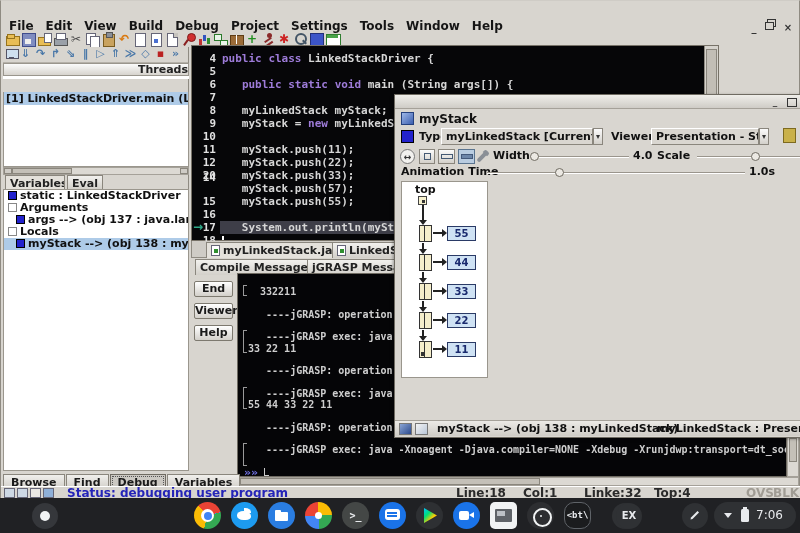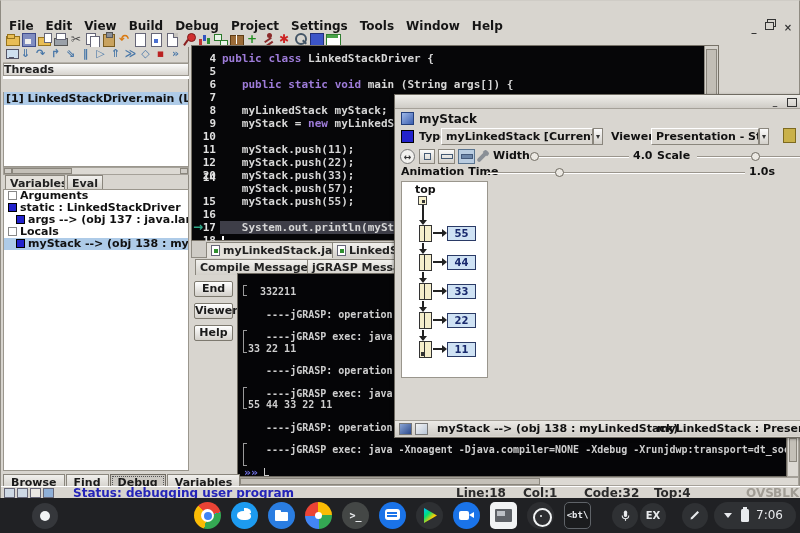--- a/index.html
+++ b/index.html
@@ -45,21 +45,21 @@
 .t-runman:before{content:"";position:absolute;left:6px;top:1px;width:5px;height:5px;border-radius:50%;background:#8a2a2a}
 .t-runman:after{content:"";position:absolute;left:3px;top:7px;width:8px;height:2px;background:#8a2a2a;transform:rotate(-35deg);box-shadow:-1px 4px 0 #8a2a2a}
 .t-mag:before{content:"";position:absolute;left:2px;top:1px;width:8px;height:8px;border:2px solid #456;border-radius:50%}
 .t-mag:after{content:"";position:absolute;left:9px;top:9px;width:5px;height:2px;background:#456;transform:rotate(45deg)}
 .t-bluesq:before{content:"";position:absolute;left:1px;top:1px;width:12px;height:12px;background:#3c55c8;border:1px solid #22307a}
 .t-wb:before{content:"";position:absolute;left:1px;top:2px;width:13px;height:11px;background:#fff;border:1px solid #2f7d2f}
 .t-wb:after{content:"";position:absolute;left:2px;top:3px;width:11px;height:3px;background:#4aa34a}
 .t-mon:before{content:"";position:absolute;left:2px;top:2px;width:11px;height:8px;border:1px solid #556;background:#cfe0ef}
 .t-mon:after{content:"";position:absolute;left:5px;top:10px;width:5px;height:2px;background:#556}
 
-.hdr{background:linear-gradient(#fbfbfb,#d7d4ce);border:1px solid #9a968d;font:bold 11px/11px "DejaVu Sans",sans-serif;text-align:left;color:#222}
+.hdr{background:linear-gradient(#fbfbfb,#d7d4ce);border:1px solid #9a968d;font:bold 11px/11px "DejaVu Sans",sans-serif;text-align:right;color:#222}
 .btn{background:linear-gradient(#ffffff,#d3d0ca);border:1px solid #7d796f;border-radius:2px;font:bold 11px/14px "DejaVu Sans",sans-serif;text-align:center;color:#1a1a1a}
 .tab{position:absolute;top:0;height:100%;background:linear-gradient(#f2f1ee,#d3d0ca);border:1px solid #8a867d;border-bottom:none;font:bold 11px "DejaVu Sans",sans-serif;text-align:center;color:#222;padding:1px 4px 0;white-space:nowrap;overflow:hidden}
 .tab.on{background:#e4e1db}
 
 #leftpane{position:absolute;left:2px;top:46px;width:186px;height:424px;background:#d8d5cf;border-right:1px solid #8f8b82}
 #dbgbar{position:absolute;left:0;top:0;width:100%;height:16px;white-space:nowrap;background:#d8d5cf;border-bottom:1px solid #b5b1a9}
 #dbgbar .tb{width:14px;height:14px}
 #dbgbar .glyph{font-size:11px;line-height:14px;color:#4a78a8}
 #threads-hdr{left:0;top:16px;width:186px;height:13px}
 #threads-body{left:0;top:29px;width:186px;height:3px;background:#fff}
@@ -102,21 +102,21 @@
 .cbracket{position:absolute;left:5px;width:4px;border-left:1px solid #9a9a9a;border-top:1px solid #9a9a9a;border-bottom:1px solid #9a9a9a}
 #prompt{position:absolute;left:6px;font:bold 11px/11px "DejaVu Sans",sans-serif;color:#7070e0}
 #prompt .pcaret{display:inline-block;width:5px;height:8px;border-left:1px solid #ccc;border-bottom:1px solid #ccc;margin-left:6px}
 #con-vscroll{position:absolute;left:786px;top:272px;width:12px;height:204px;background:#dcd9d3;border:1px solid #a5a199}
 #con-vscroll .sb-thumb{position:absolute;left:1px;bottom:14px;width:8px;height:24px;background:#c4c0b8;border:1px solid #8a867d}
 #con-hscroll{position:absolute;left:236px;top:476px;width:562px;height:9px;background:#dcd9d3;border:1px solid #a5a199}
 #con-hscroll .sb-thumb{position:absolute;left:2px;top:0;width:300px;height:7px;background:#c4c0b8;border:1px solid #8a867d}
 
 #statusbar{position:absolute;left:0;top:485px;width:800px;height:13px;background:#d8d5cf;border-top:1px solid #fff}
 .st-ico{position:absolute;top:1px;width:11px;height:10px;border:1px solid #667;background:#cdd8e4}
-#status-text{position:absolute;left:72px;top:0;font:bold 12px/13px "DejaVu Sans",sans-serif;color:#2424b8}
+#status-text{position:absolute;left:66px;top:0;font:bold 12px/13px "DejaVu Sans",sans-serif;color:#2424b8}
 .st-right{position:absolute;top:0;font:bold 12px/13px "DejaVu Sans",sans-serif;color:#2a2a2a}
 .st-dim{color:#a09c94}
 
 #viewer{position:absolute;left:394px;top:94px;width:410px;height:344px;background:#d9d6d0;border:1px solid #6f6b62;box-shadow:-1px 1px 3px rgba(0,0,0,.35);z-index:10}
 #vw-title{position:absolute;left:0;top:0;right:0;height:14px;background:linear-gradient(#efeeea,#cfccc6);border-bottom:1px solid #a5a199}
 .vwc{position:absolute;top:2px;width:12px;height:10px;text-align:center;font:bold 9px/10px "DejaVu Sans",sans-serif;color:#333}
 .vwc-max:before{content:"";position:absolute;left:2px;top:1px;width:8px;height:7px;border:1px solid #333}
 #vw-nameicon{position:absolute;left:6px;top:17px;width:13px;height:13px;background:linear-gradient(135deg,#9db7e8,#3c5fb0);border:1px solid #24407e}
 #vw-name-lbl{position:absolute;left:24px;top:17px;font:bold 12px/14px "DejaVu Sans",sans-serif;color:#111}
 .vw-lbl{position:absolute;font:bold 11px/16px "DejaVu Sans",sans-serif;color:#111}
@@ -174,21 +174,21 @@
 .i-play:before{content:"";position:absolute;left:8px;top:6px;width:13px;height:15px;background:linear-gradient(135deg,#00c4ff 0%,#00e076 35%,#ffce00 65%,#ff3a44 100%);clip-path:polygon(0 0,0 100%,100% 50%)}
 .i-duo{background:#1a73e8}
 .i-duo:before{content:"";position:absolute;left:6px;top:9px;width:10px;height:9px;border-radius:2px;background:#fff}
 .i-duo:after{content:"";position:absolute;left:16px;top:10px;width:0;height:0;border-top:3.5px solid transparent;border-bottom:3.5px solid transparent;border-right:5px solid #fff}
 .i-screenshot{border-radius:5px;background:#f1f3f4}
 .i-screenshot:before{content:"";position:absolute;left:5px;top:7px;width:17px;height:13px;background:#5f6368;border-radius:1px}
 .i-screenshot:after{content:"";position:absolute;left:7px;top:9px;width:8px;height:5px;background:#bdc1c6}
 .i-watch{background:#2d2e31}
 .i-watch:before{content:"";position:absolute;left:6px;top:6px;width:15px;height:15px;border-radius:50%;border:2px solid #f1f3f4}
 .i-watch:after{content:"";position:absolute;left:12.5px;top:12.5px;width:2px;height:2px;background:#f1f3f4;border-radius:50%}
-.i-crosh{border-radius:5px;background:#1b1c1e;border:1px solid #5f6368}
+.i-crosh{border-radius:10px;background:#1b1c1e;border:1px solid #5f6368}
 .i-crosh .tglyph{position:absolute;left:0;top:0;width:100%;text-align:center;font:bold 9px/25px "DejaVu Sans Mono",monospace;color:#e8eaed}
 .pill{position:absolute;top:5px;width:26px;height:26px;border-radius:50%;background:#2f3134;text-align:center}
 .pill svg{margin-top:6px}
 #ex-pill{font:bold 10px/26px "DejaVu Sans",sans-serif;color:#e8eaed}
 #tray{position:absolute;left:714px;top:4px;width:82px;height:27px;border-radius:14px;background:#2f3134}
 #tray .tri{position:absolute;left:10px;top:11px;width:0;height:0;border-left:4px solid transparent;border-right:4px solid transparent;border-top:5px solid #e8eaed}
 #tray .batt{position:absolute;left:27px;top:7px;width:8px;height:13px;border-radius:1.5px;background:#e8eaed}
 #tray .batt:before{content:"";position:absolute;left:2px;top:-2px;width:4px;height:2px;background:#e8eaed}
 #tray .time{position:absolute;left:42px;top:0;font:12px/27px "DejaVu Sans",sans-serif;color:#e8eaed}
 </style>
@@ -213,22 +213,22 @@
       <div id="cs-scroll">
           <span class="sb-btn" style="left:0"></span>
           <span class="sb-btn" style="right:0"></span>
           <span class="sb-thumb"></span>
         </div>
       <div id="var-tabs">
           <div class="tab on" style="left: 2px; width: 60px;">Variables</div>
           <div class="tab" style="left: 64px; width: 36px;">Eval</div>
         </div>
       <div id="var-tree">
+          <div class="tree-row"><span style="display: inline-block; padding: 0px 3px 0px 4px; height: 12px;"><span class="tree-ico filled"></span><span>static : LinkedStackDriver</span></span></div>
           <div class="tree-row"><span style="display: inline-block; padding: 0px 3px 0px 4px; height: 12px;"><span class="tree-ico empty"></span><span>Arguments</span></span></div>
-          <div class="tree-row"><span style="display: inline-block; padding: 0px 3px 0px 4px; height: 12px;"><span class="tree-ico filled"></span><span>static : LinkedStackDriver</span></span></div>
           <div class="tree-row"><span style="display: inline-block; padding: 0px 3px 0px 12px; height: 12px;"><span class="tree-ico filled"></span><span>args --&gt; (obj 137 : java.lang.Strin</span></span></div>
           <div class="tree-row"><span style="display: inline-block; padding: 0px 3px 0px 4px; height: 12px;"><span class="tree-ico empty"></span><span>Locals</span></span></div>
           <div class="tree-row"><span style="display: inline-block; padding: 0px 3px 0px 12px; height: 12px; background: rgb(174, 203, 232);"><span class="tree-ico filled"></span><span>myStack --&gt; (obj 138 : myLinked</span></span></div>
         </div>
     </div>
 
     <div id="editor">
       <div id="gutter">
           <div class="ln" style="top: 6px;">4</div>
           <div class="ln" style="top: 19px;">5</div>
@@ -316,21 +316,21 @@
     <div id="btabs"><span class="btab">Browse</span><span class="btab">Find</span><span class="btab on">Debug</span><span class="btab">Variables</span></div>
 
     <div id="statusbar">
       <span class="st-ico" style="left:3px"></span>
       <span class="st-ico" style="left:16px"></span>
       <span class="st-ico" style="left:29px;background:#e8e6e2"></span>
       <span class="st-ico" style="left:42px;background:#8fb0d8"></span>
       <span id="status-text">Status: debugging user program</span>
       <span class="st-right" style="left:455px">Line:18</span>
       <span class="st-right" style="left:522px">Col:1</span>
-      <span class="st-right" style="left:583px">Code:32</span>
+      <span class="st-right" style="left:583px">Linke:32</span>
       <span class="st-right" style="left:653px">Top:4</span>
       <span class="st-right st-dim" style="left:745px">OVS</span>
       <span class="st-right st-dim" style="left:772px">BLK</span>
     </div>
   </div>
 
   <div id="viewer">
     <div id="vw-title">
       <span class="vwc" style="right:22px">_</span>
       <span class="vwc vwc-max" style="right:6px"></span>
@@ -442,21 +442,21 @@
         <div class="app i-watch" style="left: 527px;"></div>
         <div class="app i-crosh" style="left: 564px;">
           <span class="tglyph">&lt;bt\</span>
         </div>
       </div>
     <div class="pill" style="left:612px"><svg width="13" height="14" viewBox="0 0 24 24">
           <rect x="9" y="2" width="6" height="12" rx="3" fill="#e8eaed"></rect>
           <path d="M6 11c0 3.3 2.7 6 6 6s6-2.7 6-6" stroke="#e8eaed" stroke-width="2" fill="none"></path>
           <line x1="12" y1="17" x2="12" y2="21" stroke="#e8eaed" stroke-width="2"></line>
         </svg></div>
-    <div class="pill" id="ex-pill" style="left:640px"><span>EX</span></div>
+    <div class="pill" id="ex-pill" style="left:616px"><span>EX</span></div>
     <div class="pill" style="left:682px"><svg width="12" height="12" viewBox="0 0 24 24">
           <path d="M3 21l4-1L20 7l-3-3L4 17z" fill="#e8eaed"></path>
         </svg></div>
     <div id="tray">
       <span class="tri"></span>
       <span class="batt"></span>
       <span class="time">7:06</span>
     </div>
   </div>
 </div>

